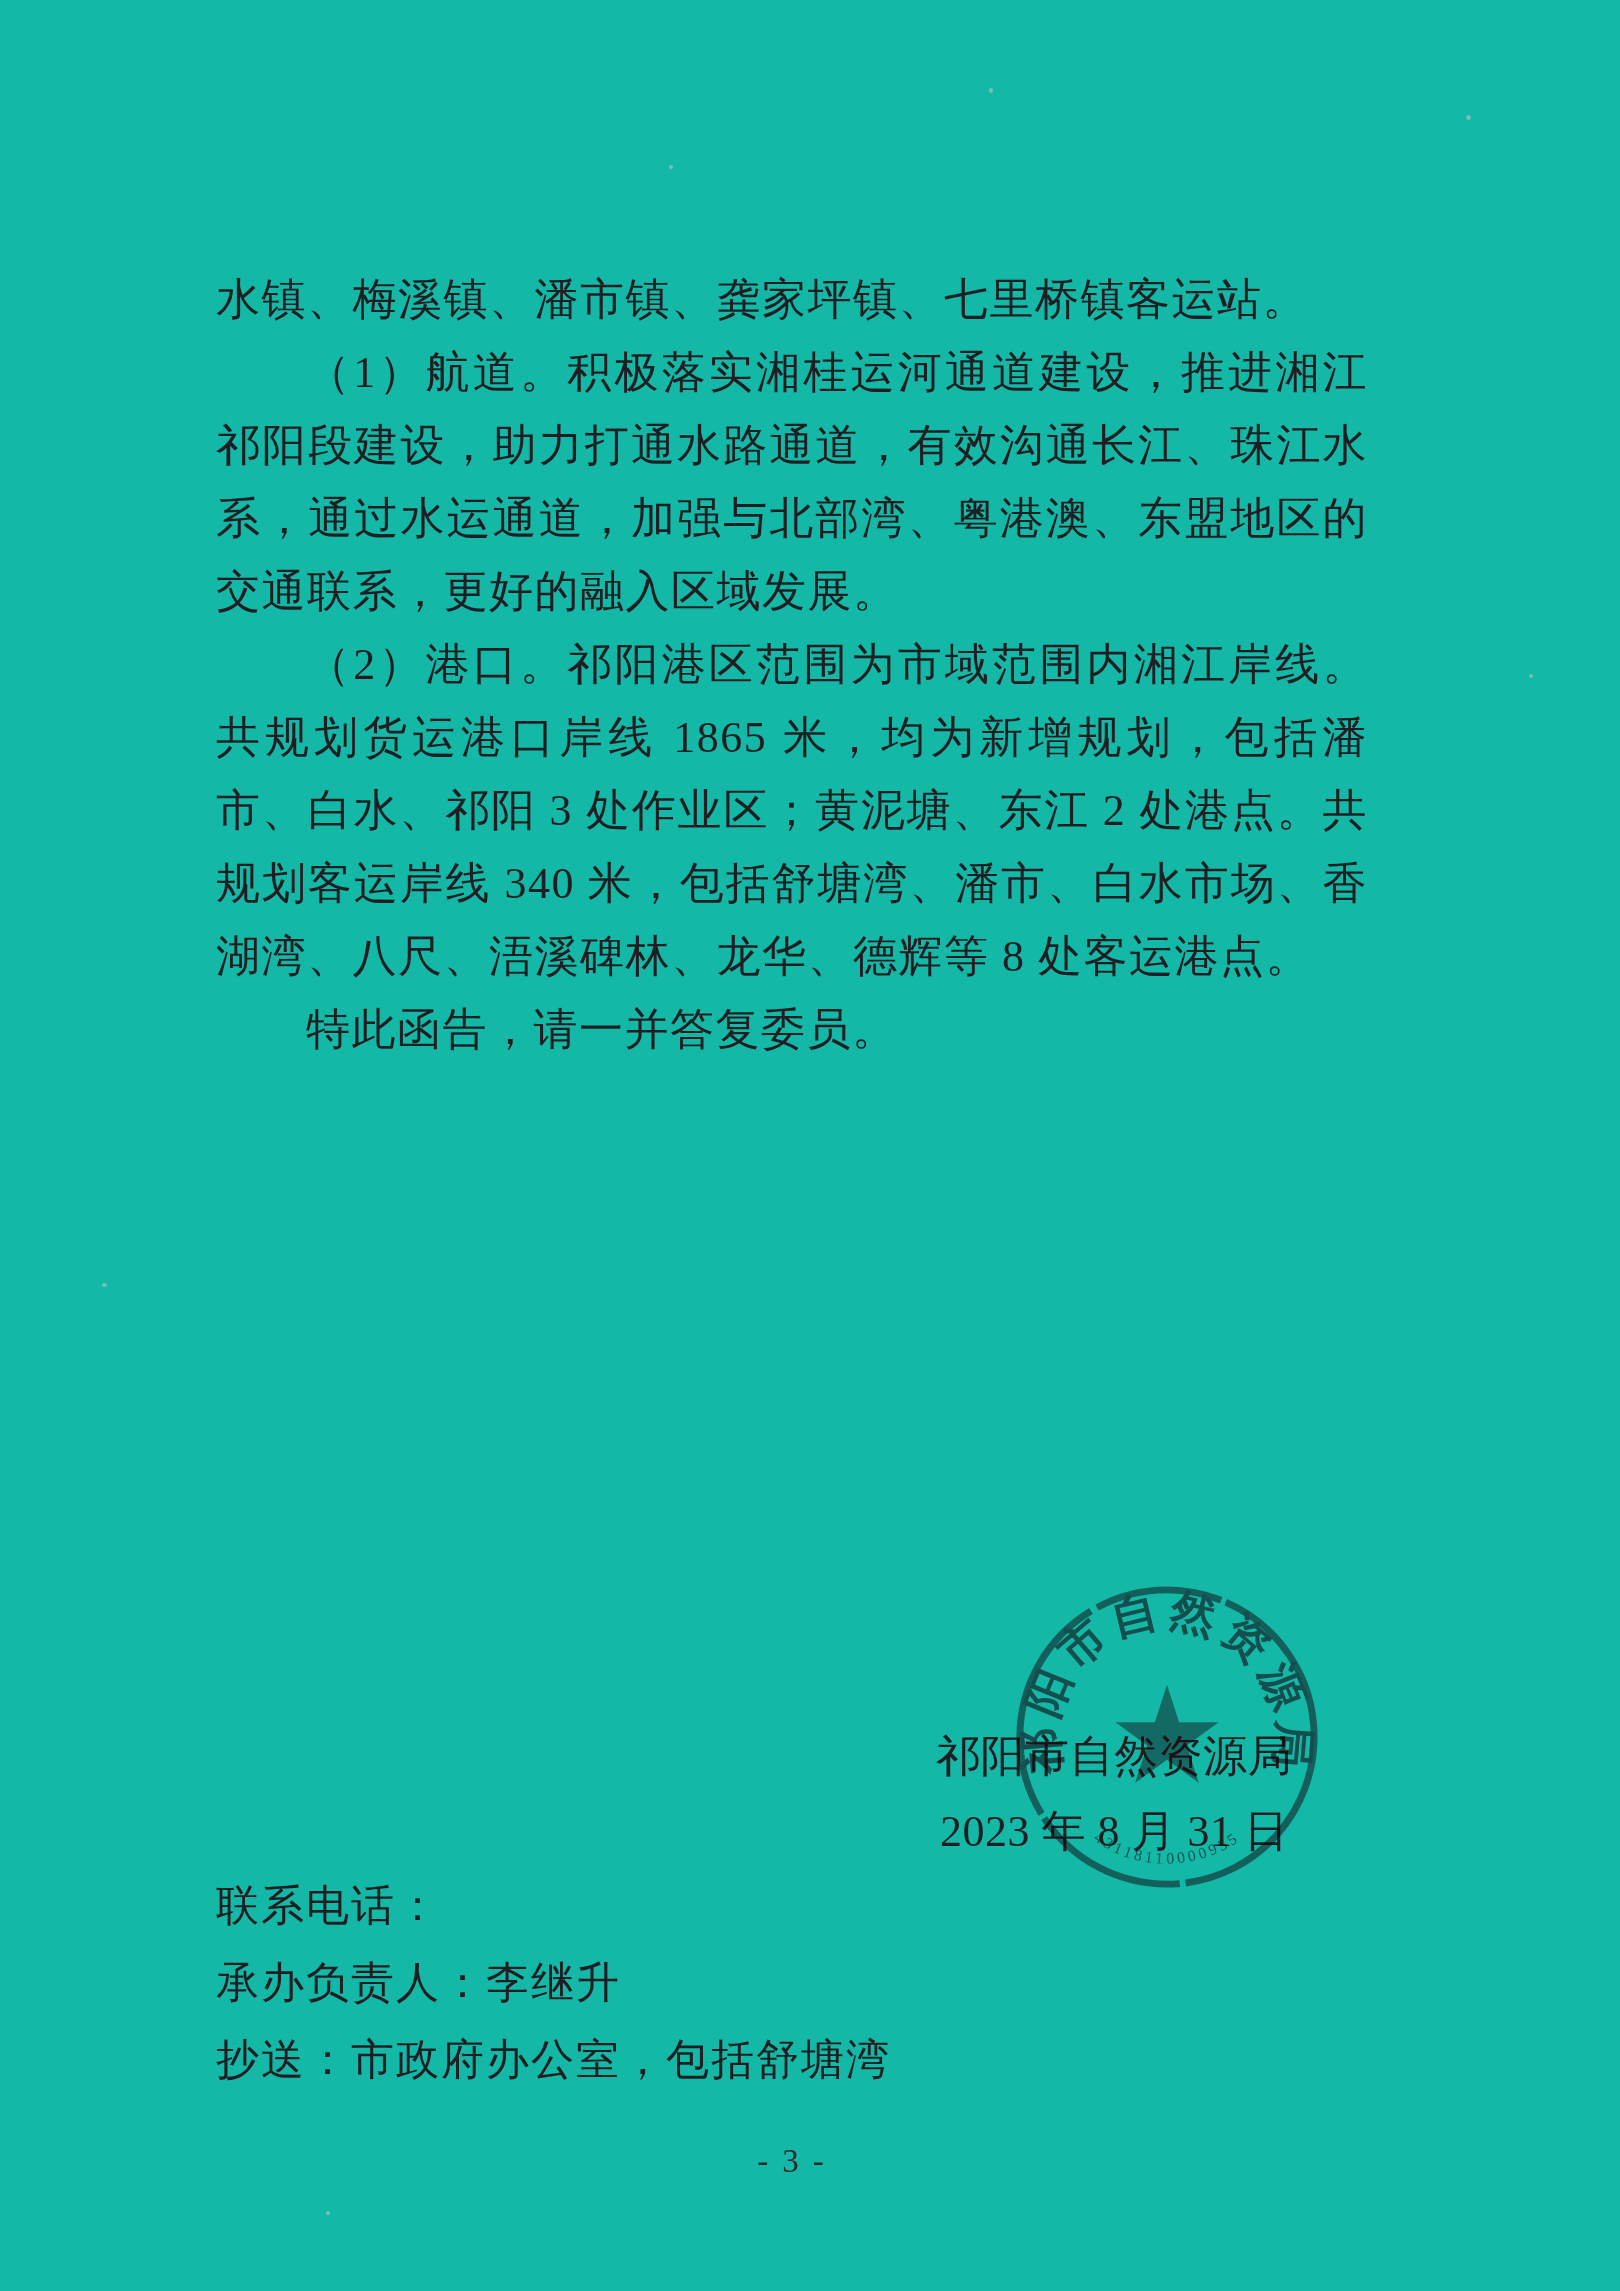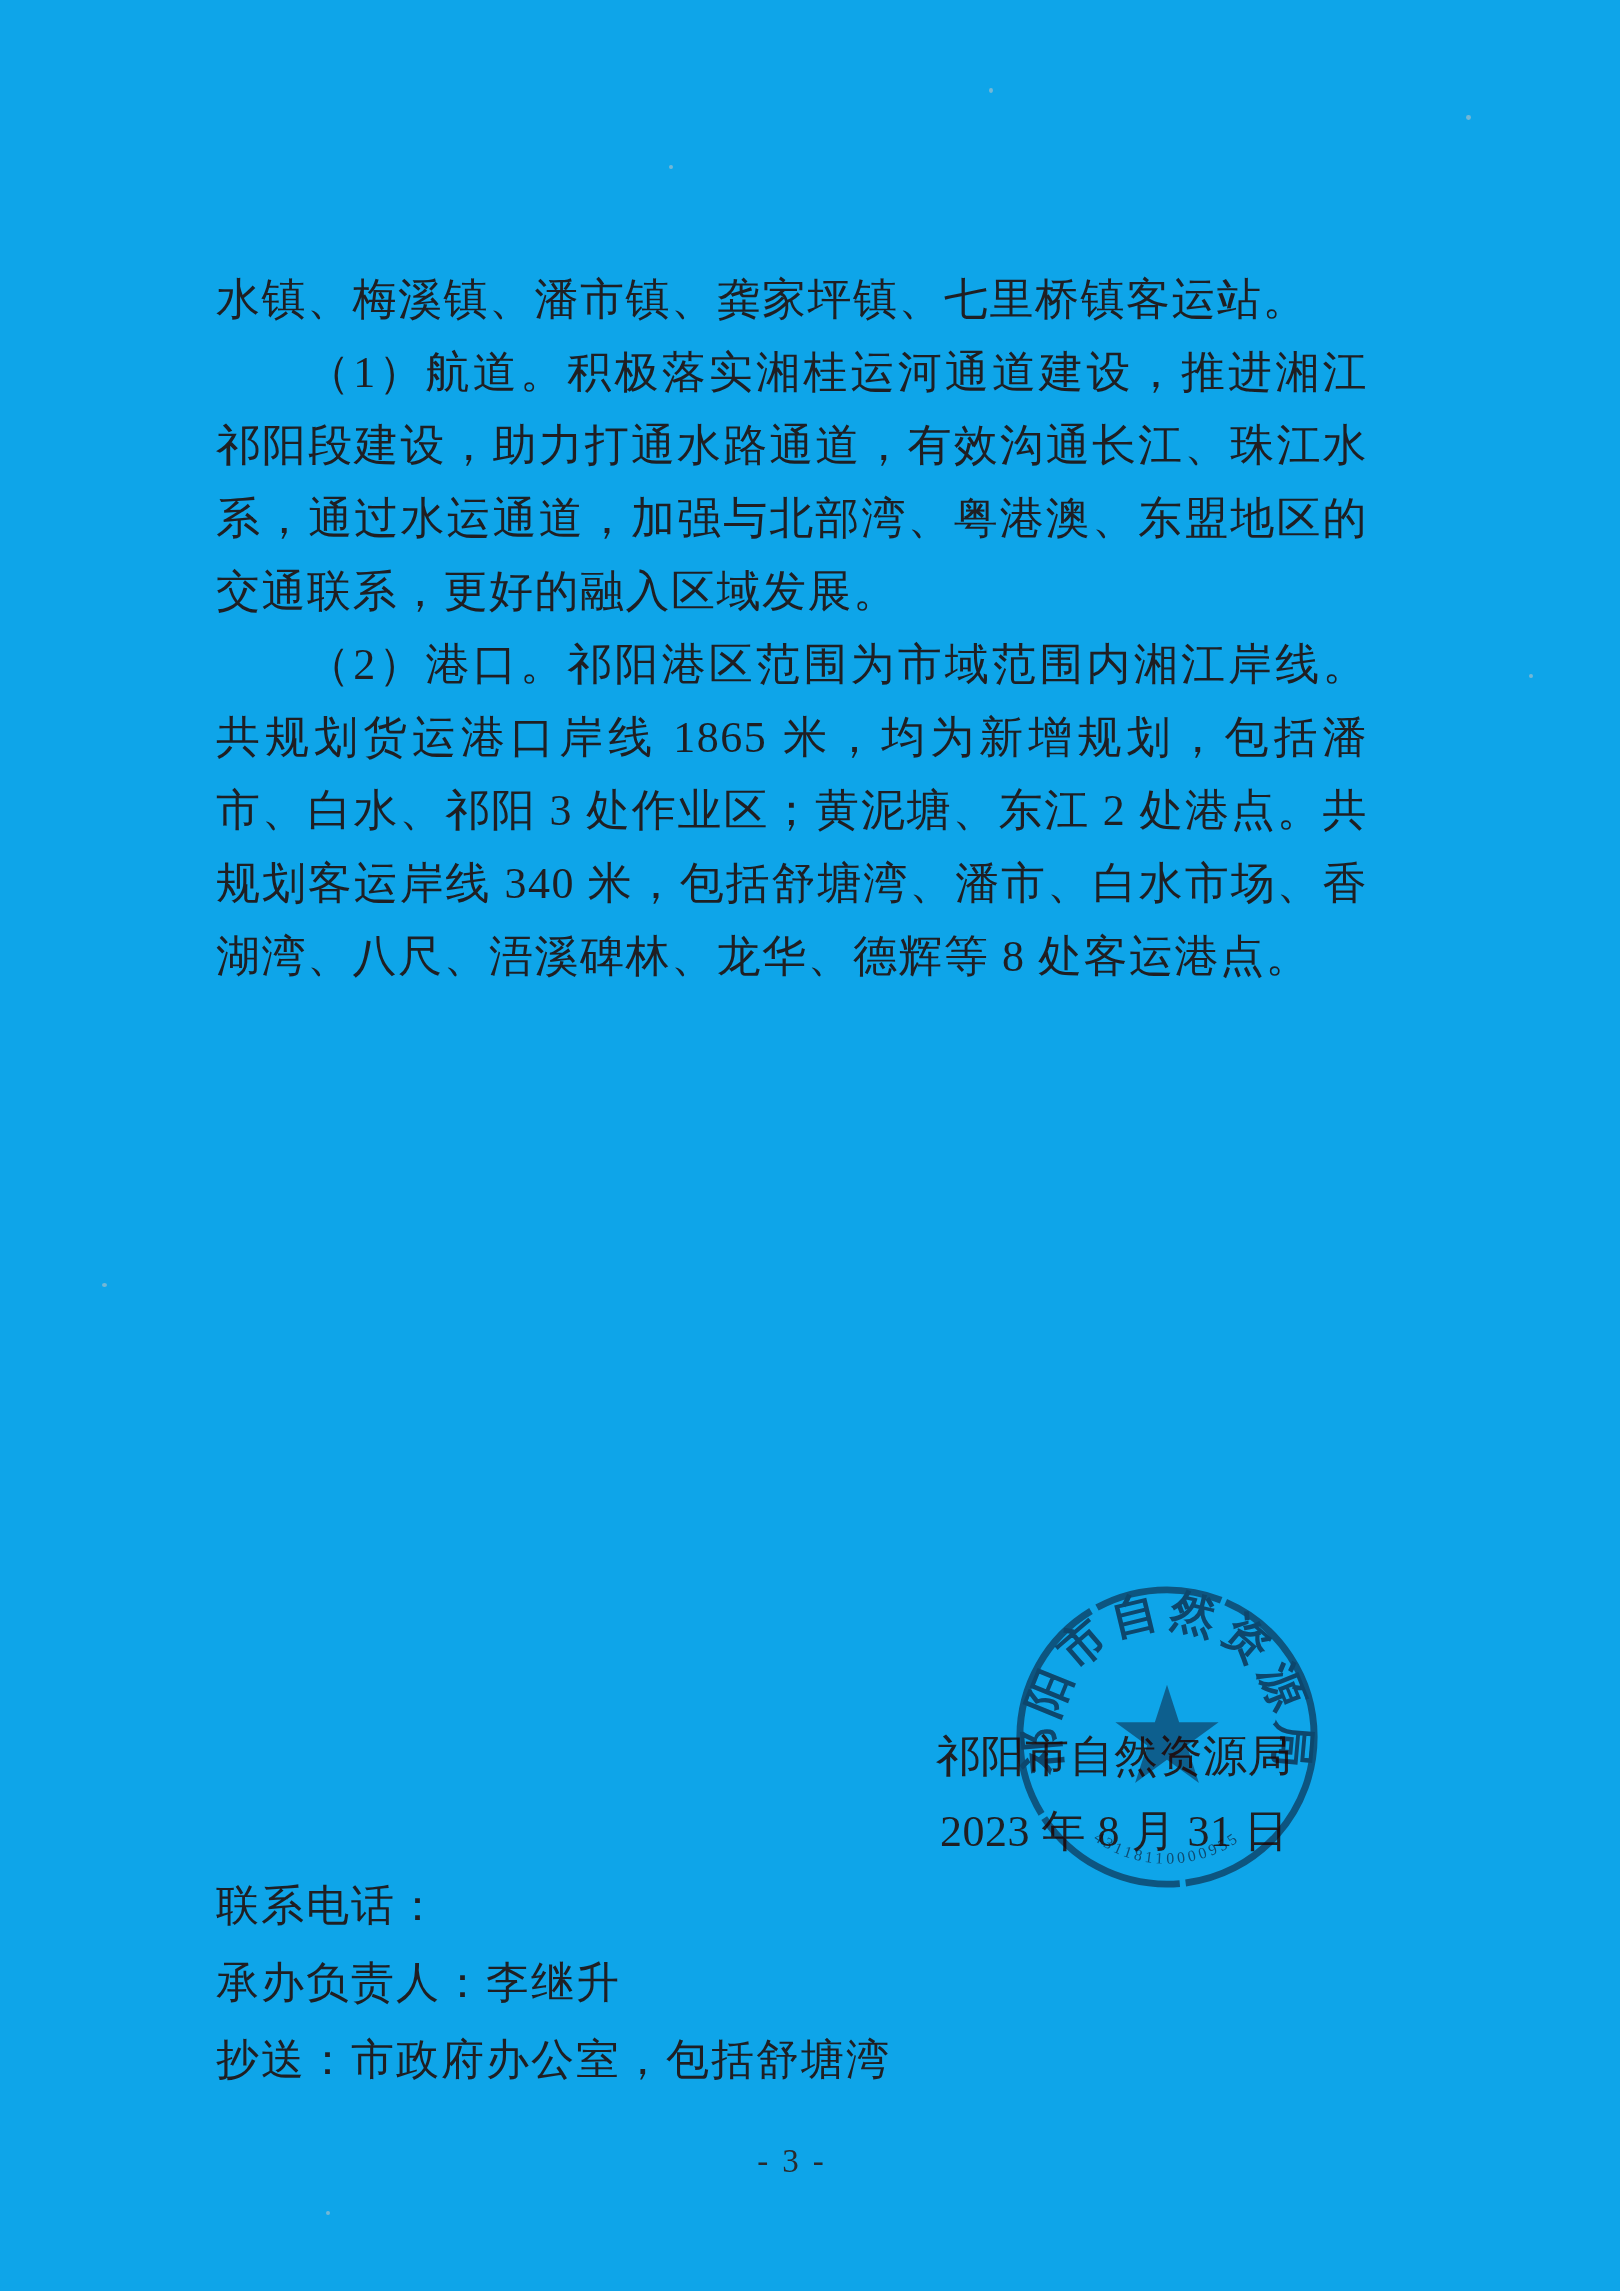--- a/index.html
+++ b/index.html
@@ -4,21 +4,21 @@
 <style>
   html, body {
     margin: 0;
     padding: 0;
     background: #fbfbf9;
   }
   .page {
     position: relative;
     width: 1620px;
     height: 2292px;
-    background: #0ea5e9;
+    background: #14b8a6;
     overflow: hidden;
     font-family: "Liberation Serif", "DejaVu Serif", serif;
     color: #1f1f23;
   }
   
   .body-text {
     position: absolute;
     left: 216px;
     top: 263px;
     width: 1152px;
@@ -106,20 +106,21 @@
 </style>
 </head>
 <body>
 
 <div class="page">
 
   <div class="body-text">
     <p class="noindent">水镇、梅溪镇、潘市镇、龚家坪镇、七里桥镇客运站。</p>
     <p>（1）航道。积极落实湘桂运河通道建设，推进湘江祁阳段建设，助力打通水路通道，有效沟通长江、珠江水系，通过水运通道，加强与北部湾、粤港澳、东盟地区的交通联系，更好的融入区域发展。</p>
     <p>（2）港口。祁阳港区范围为市域范围内湘江岸线。共规划货运港口岸线 1865 米，均为新增规划，包括潘市、白水、祁阳 3 处作业区；黄泥塘、东江 2 处港点。共规划客运岸线 340 米，包括舒塘湾、潘市、白水市场、香湖湾、八尺、浯溪碑林、龙华、德辉等 8 处客运港点。</p>
+    <p>特此函告，请一并答复委员。</p>
   </div>
 
   <div class="signature">
     <div>祁阳市自然资源局</div>
     <div class="sig-date">2023 年 8 月 31 日</div>
   </div>
 
   <svg class="seal" viewBox="0 0 320 320" aria-hidden="true">
     <defs>
       <path id="sealTopArc" d="M 57 204 A 112 112 0 1 1 263 204"></path>

